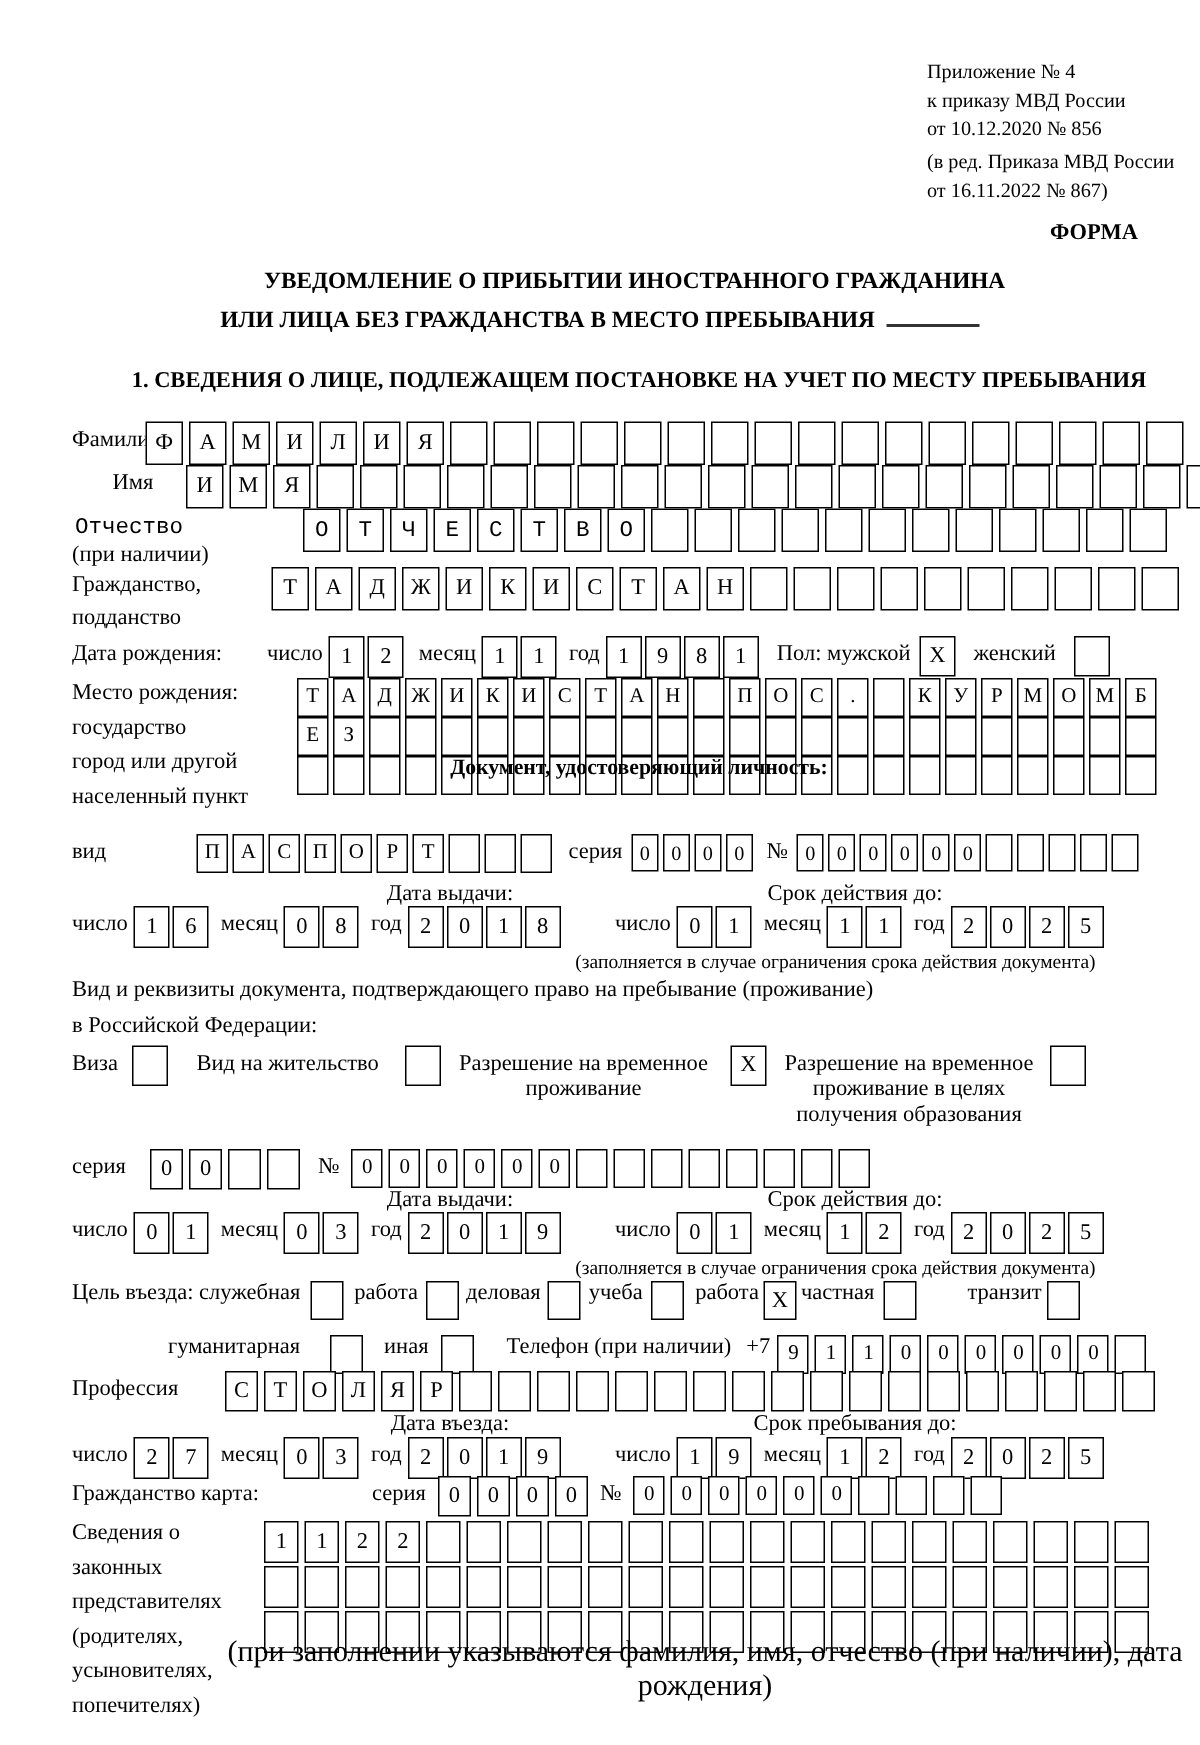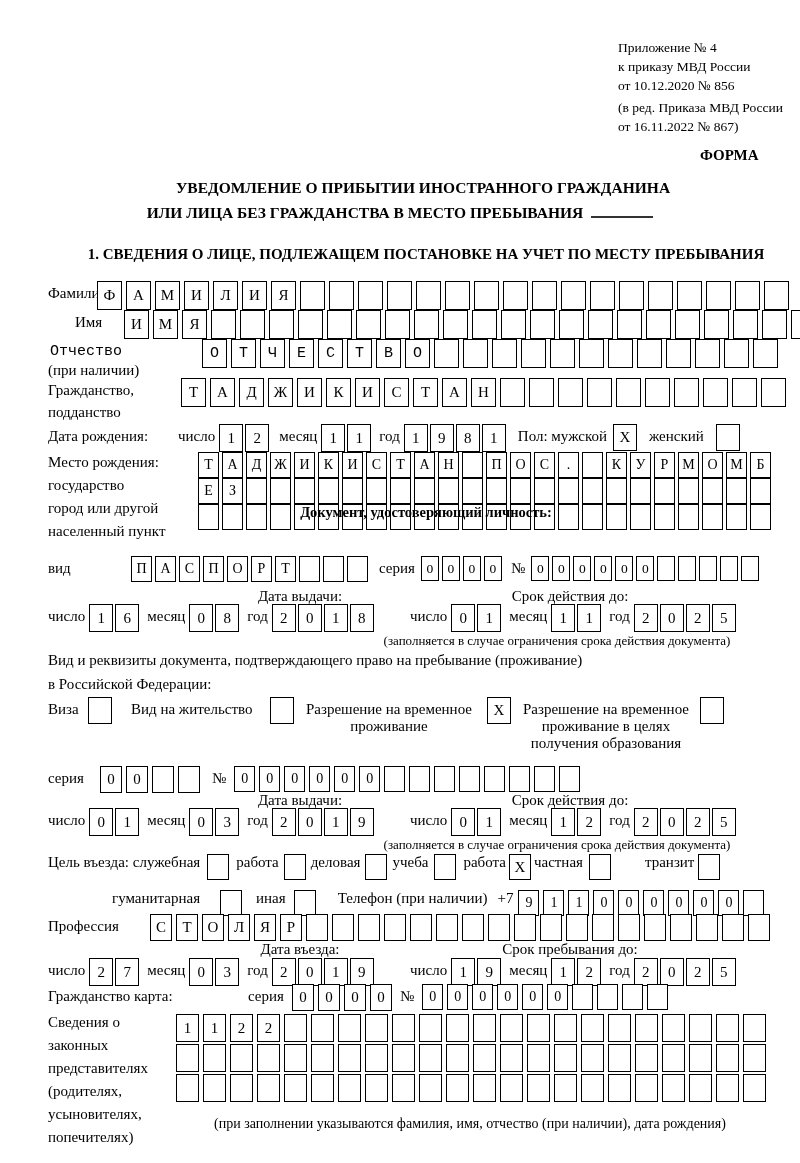--- a/index.html
+++ b/index.html
@@ -653,15 +653,15 @@
         <span class="cell"></span>
         <span class="cell"></span>
         <span class="cell"></span>
         <span class="cell"></span>
         <span class="cell"></span>
         <span class="cell"></span>
         <span class="cell"></span>
         <span class="cell"></span>
       </div>
   </div>
-  <div class="abs ctr" style="left:150px;top:1116px;width:640px;font-size:14px;">(при заполнении указываются фамилия, имя, отчество (при наличии), дата рождения)</div>
+  <div class="abs ctr" style="left:150px;top:1090px;width:640px;font-size:20px;">(при заполнении указываются фамилия, имя, отчество (при наличии), дата рождения)</div>
 
 </div>
 
 </body></html>

